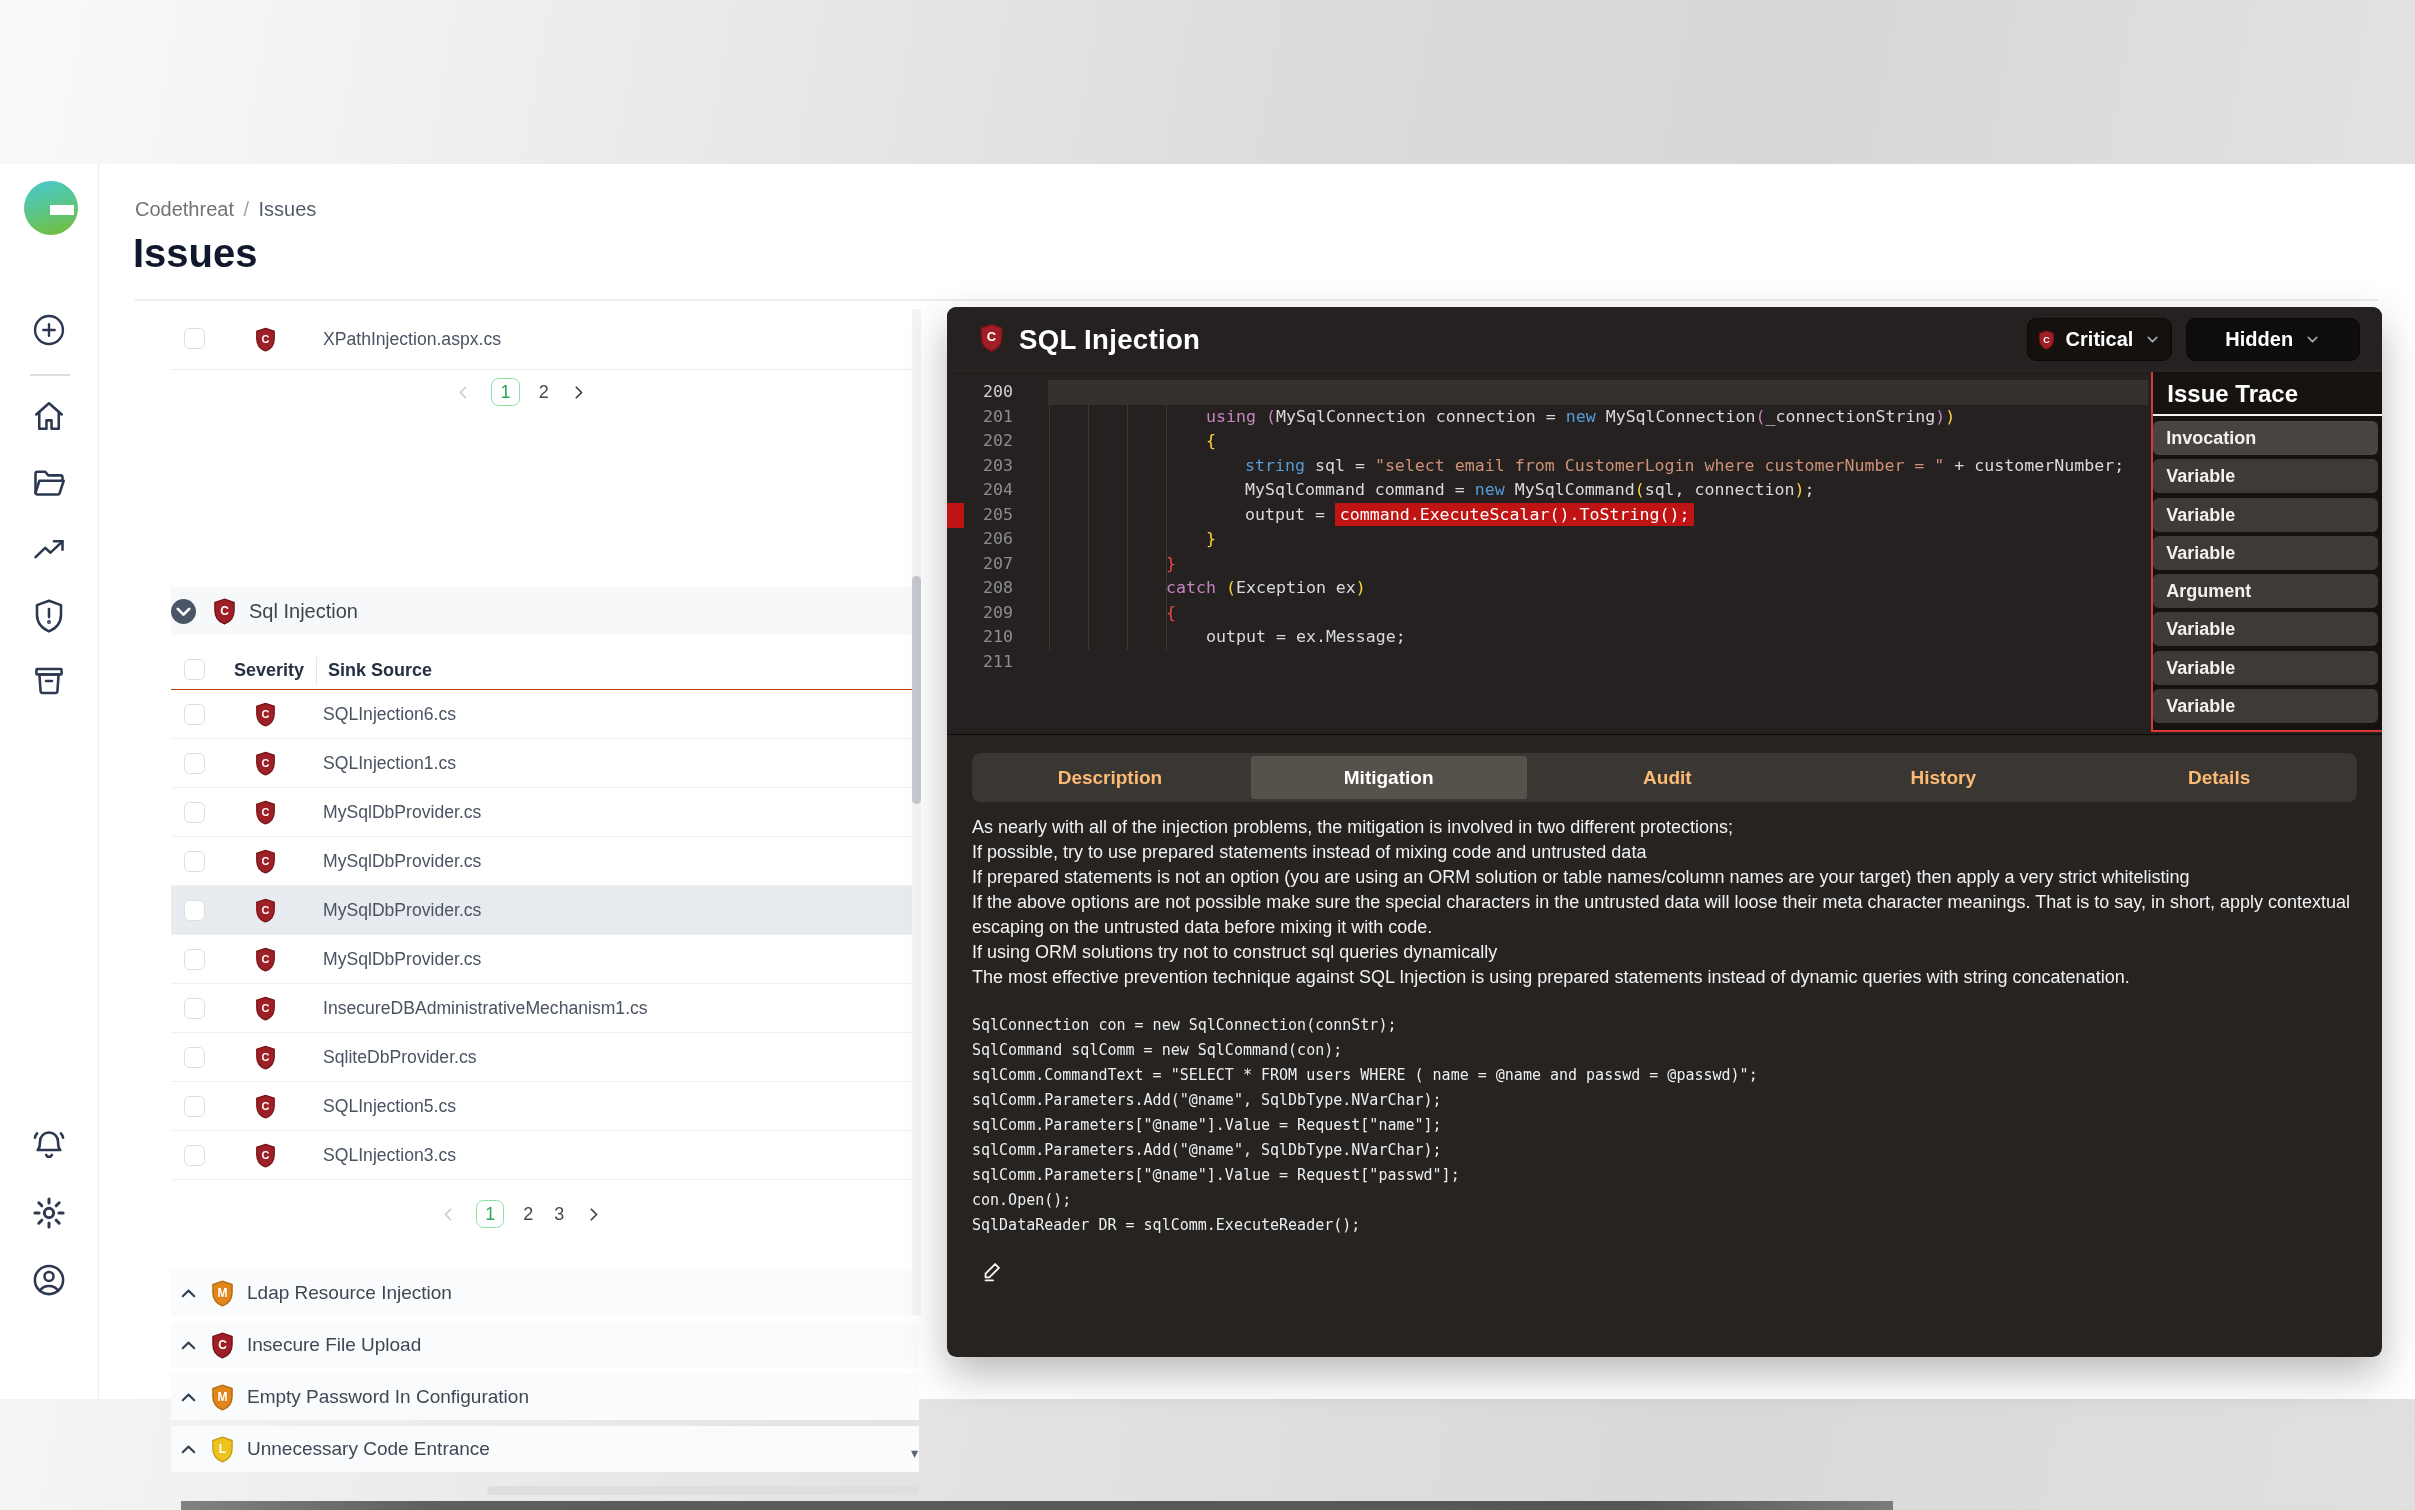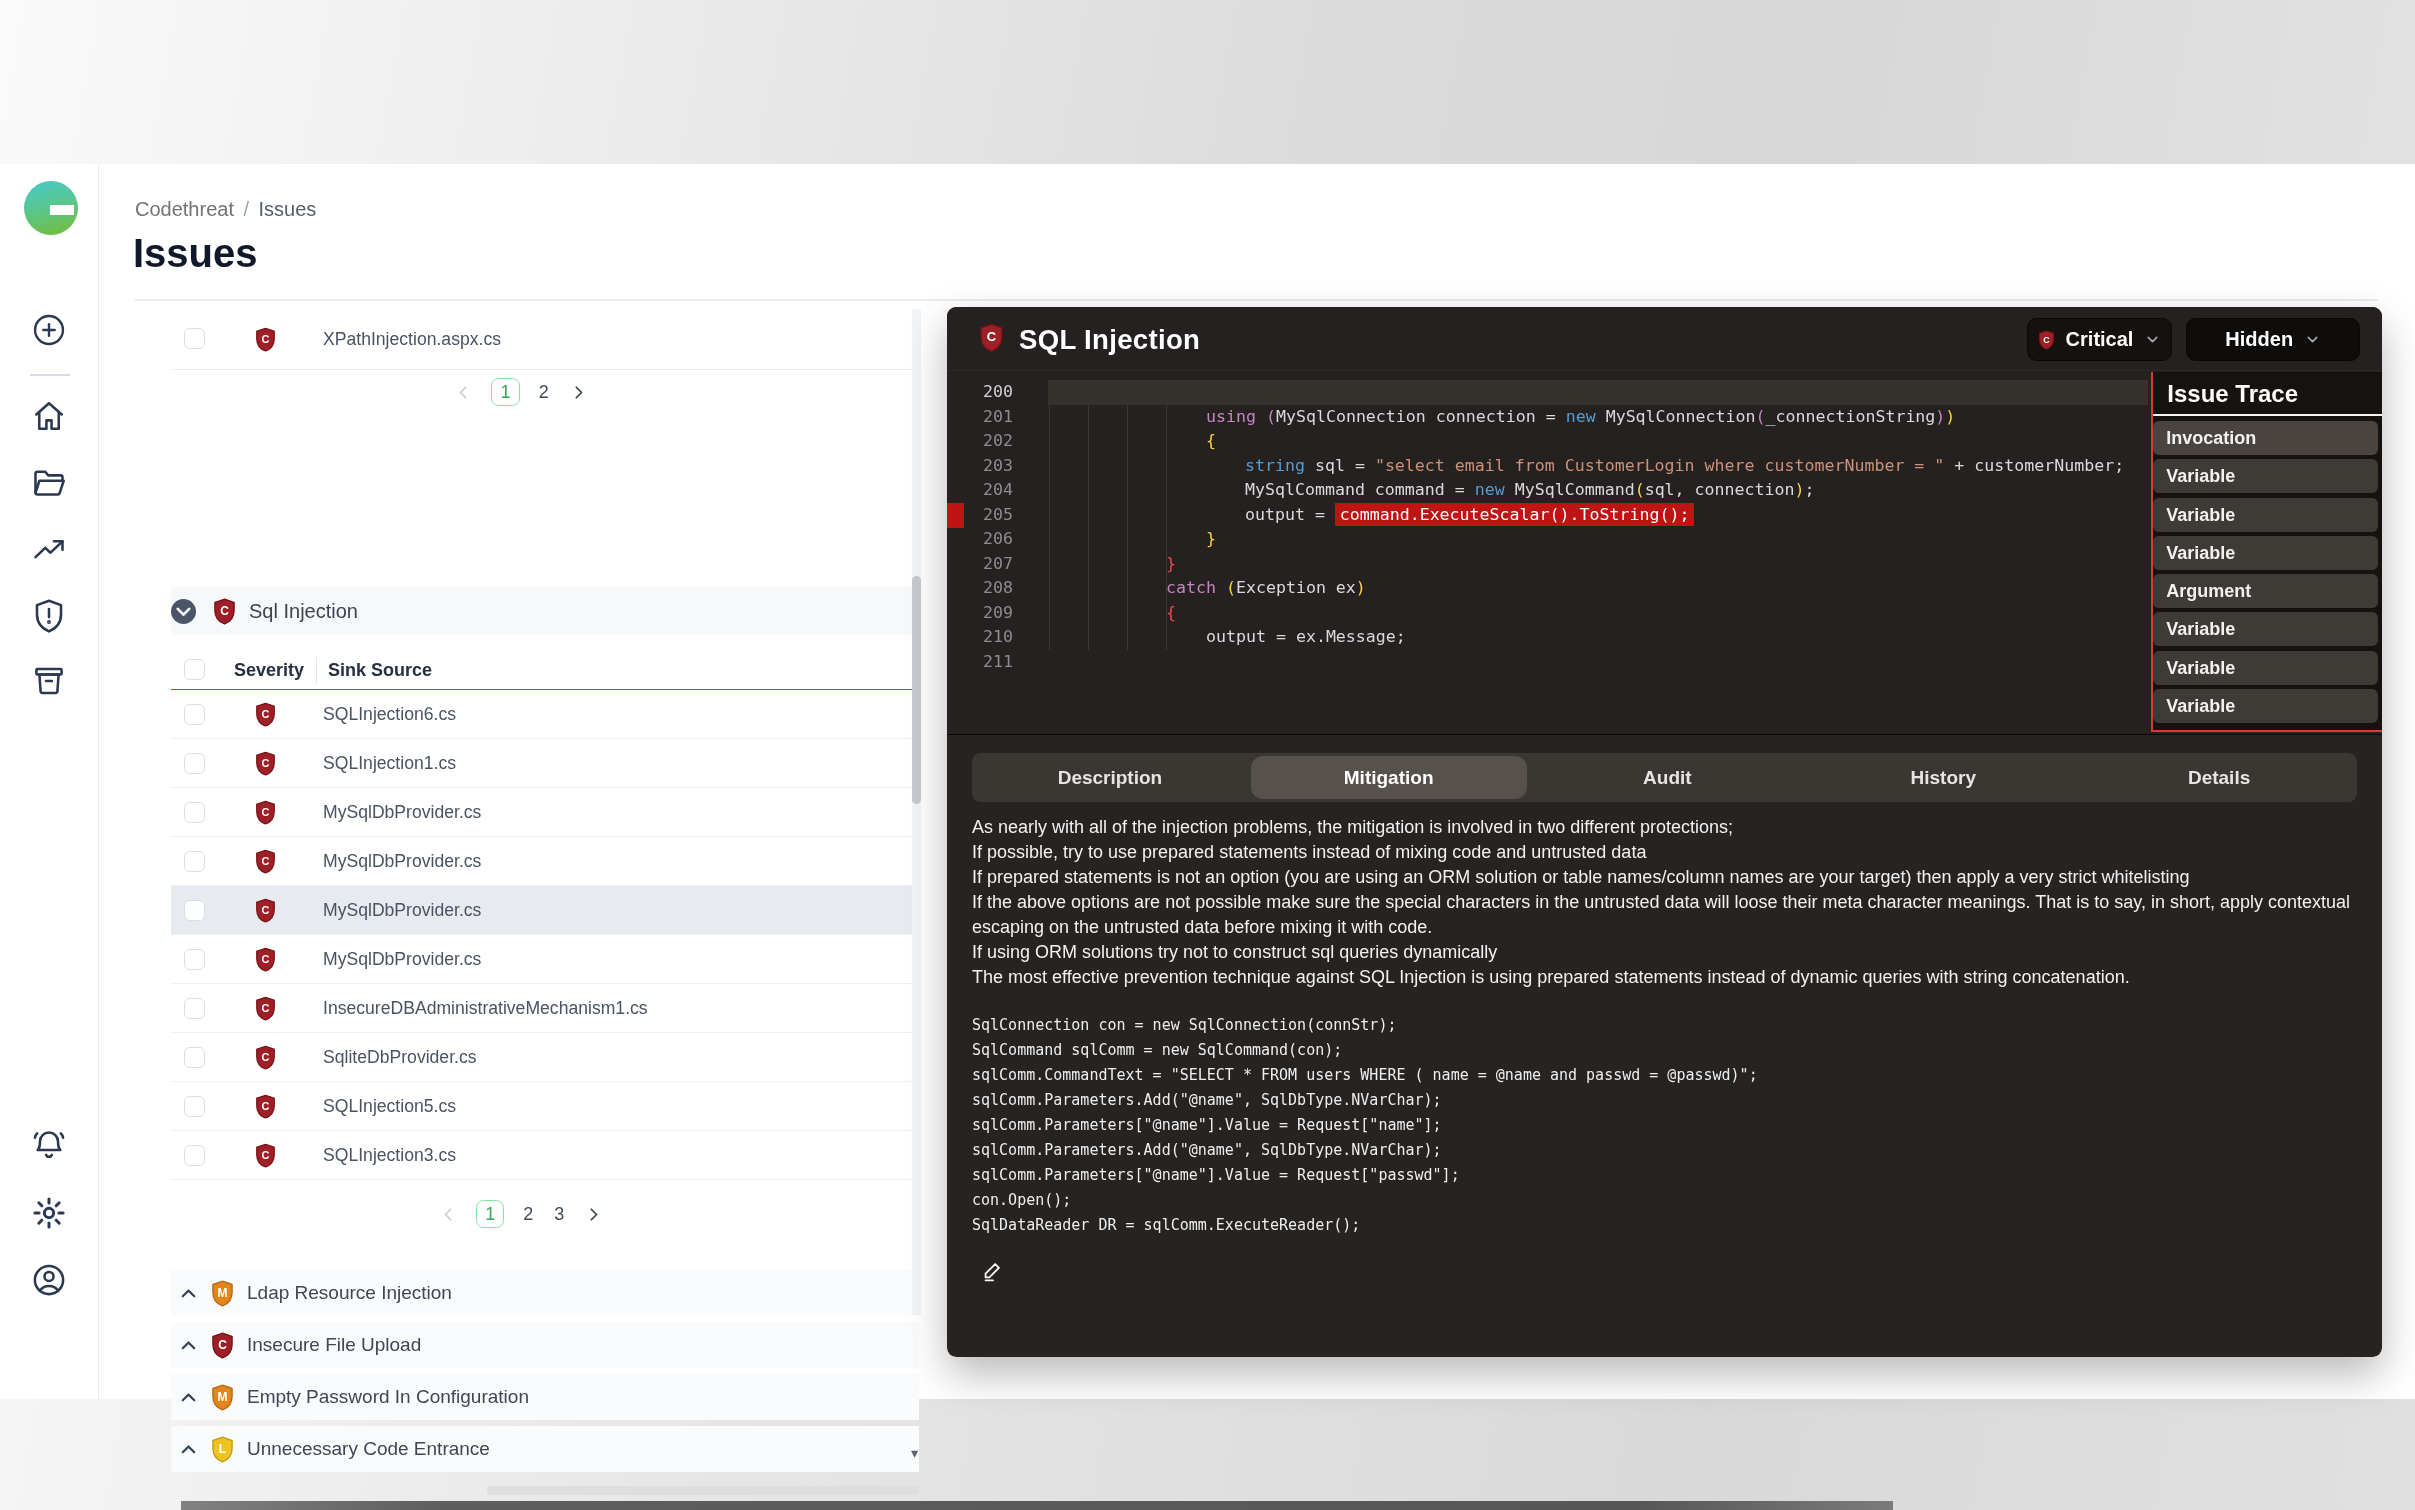--- a/index.html
+++ b/index.html
@@ -141,22 +141,22 @@
   .tr-item {
     height: 34px; line-height: 34px; margin: 0 3.8px 4.3px 0; padding-left: 13.3px;
     background: #3e3a36; border-radius: 5.7px; font-size: 18px; font-weight: 700; color: #f2f1ef; cursor: pointer;
   }
   .tr-item.first { background: #49443f; }
   
   .p-tabs {
     position: absolute; left: 25px; top: 446px; width: 1385px; height: 49px;
     background: #3a3632; border-radius: 8.6px; display: flex;
   }
-  .tab { flex: 1; text-align: center; line-height: 49px; font-size: 19px; font-weight: 600; color: #e5e5e5; cursor: pointer; }
-  .tab.active { background: #57514b; border-radius: 12px; margin: 2.9px; line-height: 44px; color: #ffffff; }
+  .tab { flex: 1; text-align: center; line-height: 49px; font-size: 19px; font-weight: 600; color: #fdba74; cursor: pointer; }
+  .tab.active { background: #57514b; border-radius: 3px; margin: 2.9px; line-height: 44px; color: #ffffff; }
   
   .p-paras { position: absolute; left: 25px; top: 508px; width: 1396px; font-size: 18px; line-height: 25px; color: #f1f2f3; }
   .p-codeblock {
     position: absolute; left: 25px; top: 706px; width: 1332px;
     font-family: "DejaVu Sans Mono", "Liberation Mono", monospace; font-size: 15px; line-height: 25px;
     color: #eceff1; white-space: pre;
   }
   .pencil { position: absolute; left: 34px; top: 951px; width: 25px; height: 25px; color: #f5f5f5; cursor: pointer; }
   .pencil svg { width: 100%; height: 100%; }
 </style>

